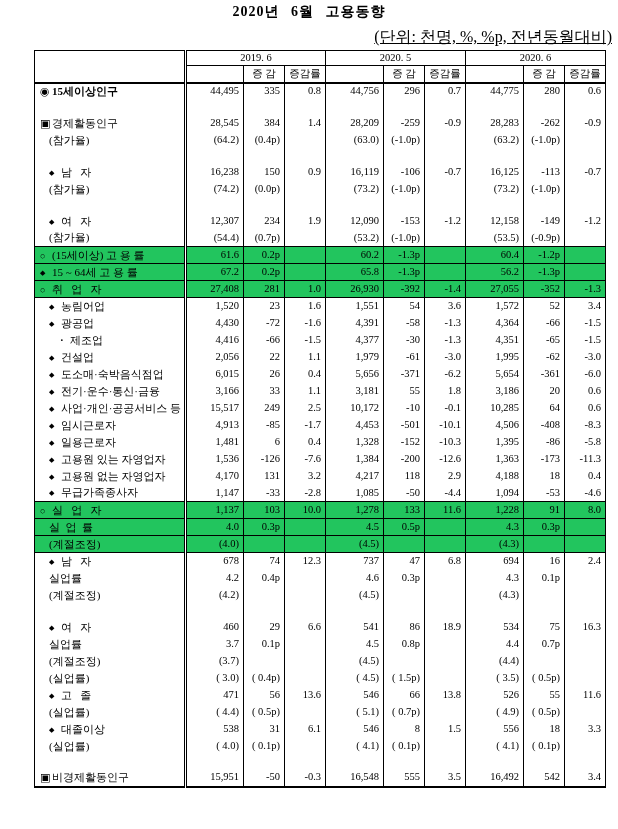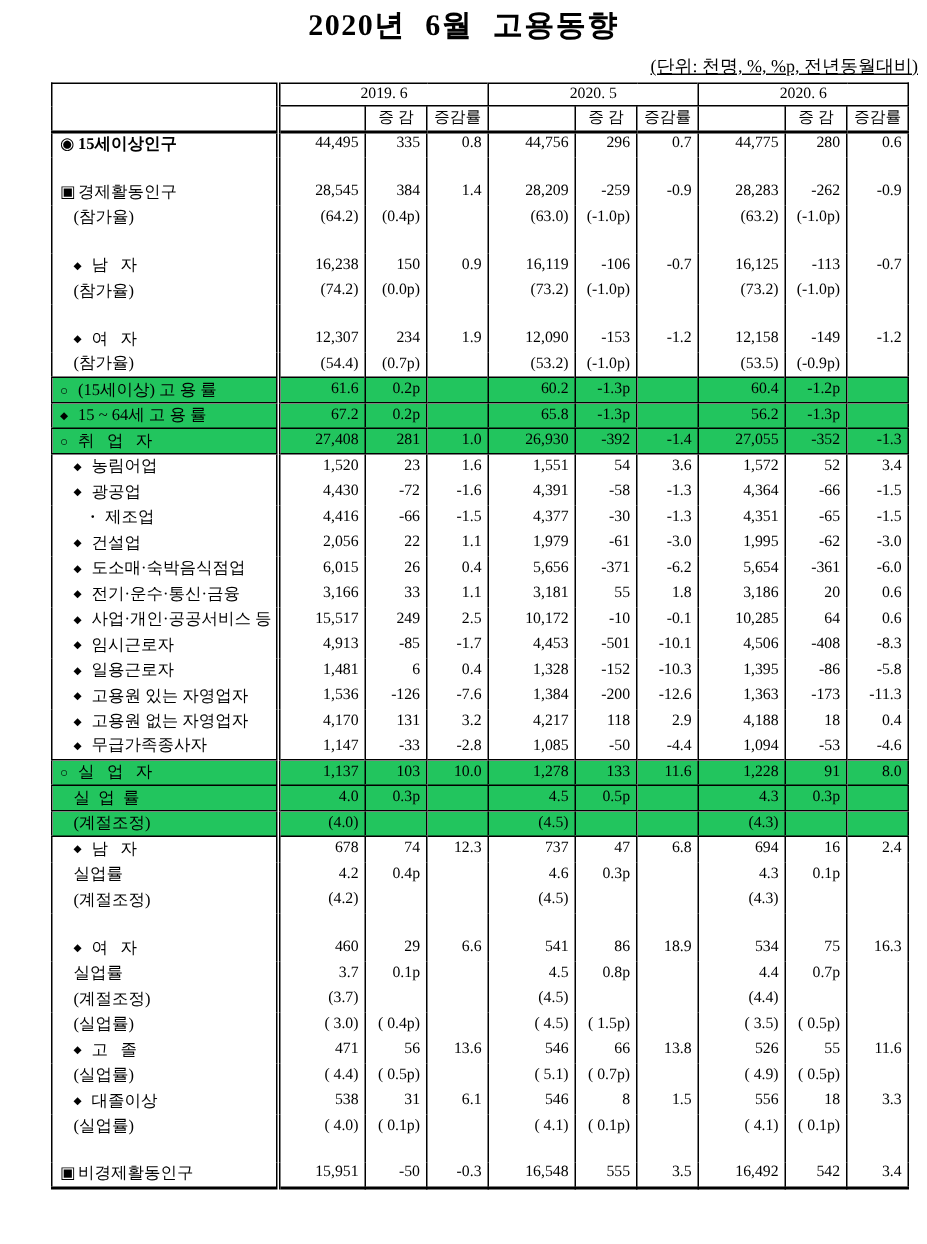--- a/index.html
+++ b/index.html
@@ -1,25 +1,25 @@
 <!DOCTYPE html>
 <html><head>
 <meta charset="utf-8">
 <style>
   * { box-sizing: border-box; margin: 0; padding: 0; }
   html, body { width: 618px; height: 829px; background: #fff; overflow: hidden; }
   body { font-family: "Liberation Serif", "DejaVu Serif", serif; color: #000; }
   .page { width: 618px; height: 829px; position: relative; }
 
   .title {
-    text-align: center; font-size: 20px; font-weight: bold;
+    text-align: center; font-size: 14px; font-weight: bold;
     padding-top: 3px; word-spacing: 7px; letter-spacing: 1px;
   }
   .units {
-    width: 612px; text-align: right; font-size: 12px;
+    width: 612px; text-align: right; font-size: 16px;
     margin-top: 6px; margin-bottom: 2px;
   }
   .units span { text-decoration: underline; }
 
   table.emp {
     border-collapse: collapse; table-layout: fixed;
     margin-left: 34px; width: 571px;
     border: 1px solid #000; border-bottom: 2px solid #000;
     font-size: 10.5px;
   }

